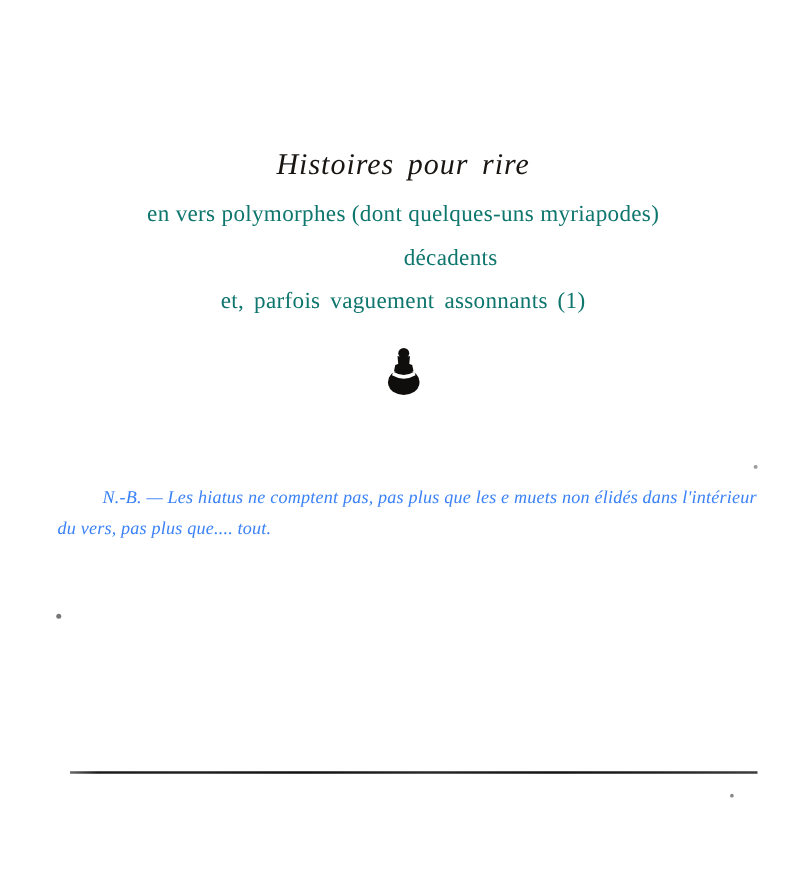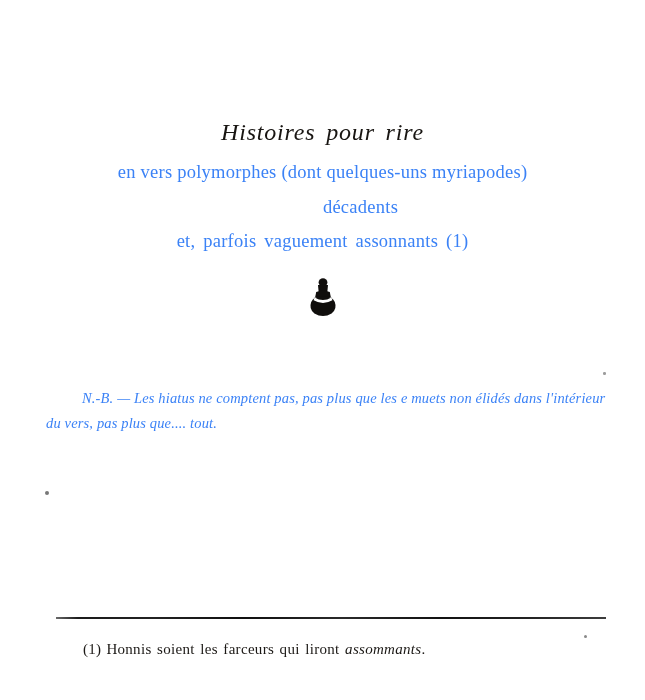--- a/index.html
+++ b/index.html
@@ -52,21 +52,21 @@
 
   
   .desc {
     position: absolute;
     left: 0;
     width: 645px;
     text-align: center;
     font-size: 18.5px;
     line-height: 24px;
     letter-spacing: 0.25px;
-    color: #3b82f6;
+    color: #0f766e;
     white-space: nowrap;
   }
   .desc-1 { top: 160px; }
   .desc-2 { top: 195px; padding-left: 38px; }
   .desc-3 { top: 229px; word-spacing: 3px; }
 
   
   .ornament {
     position: absolute;
     top: 276px;
@@ -167,21 +167,18 @@
       <path d="M8.6 21.4 Q17 26.4 25.4 21.4 L26.4 24.2 Q17 29.6 7.6 24.2 Z" fill="#ffffff"></path>
     </svg>
   </div>
 
   <div class="nb-note">
     <span class="nb-lead">N.-B. —</span><span> Les hiatus ne comptent pas, pas plus que les e muets non élidés dans l'intérieur du vers, pas plus que.... tout.</span>
   </div>
 
   <div class="footnote-rule"></div>
 
-  <div class="footnote">
-    <span class="fn-marker">(1)</span><span>Honnis soient les farceurs qui liront </span><span class="fn-em">assommants</span><span>.</span>
-  </div>
 
   <div class="speck speck-a"></div>
   <div class="speck speck-b"></div>
   <div class="speck speck-c"></div>
 
 </div>
 
 </body></html>

